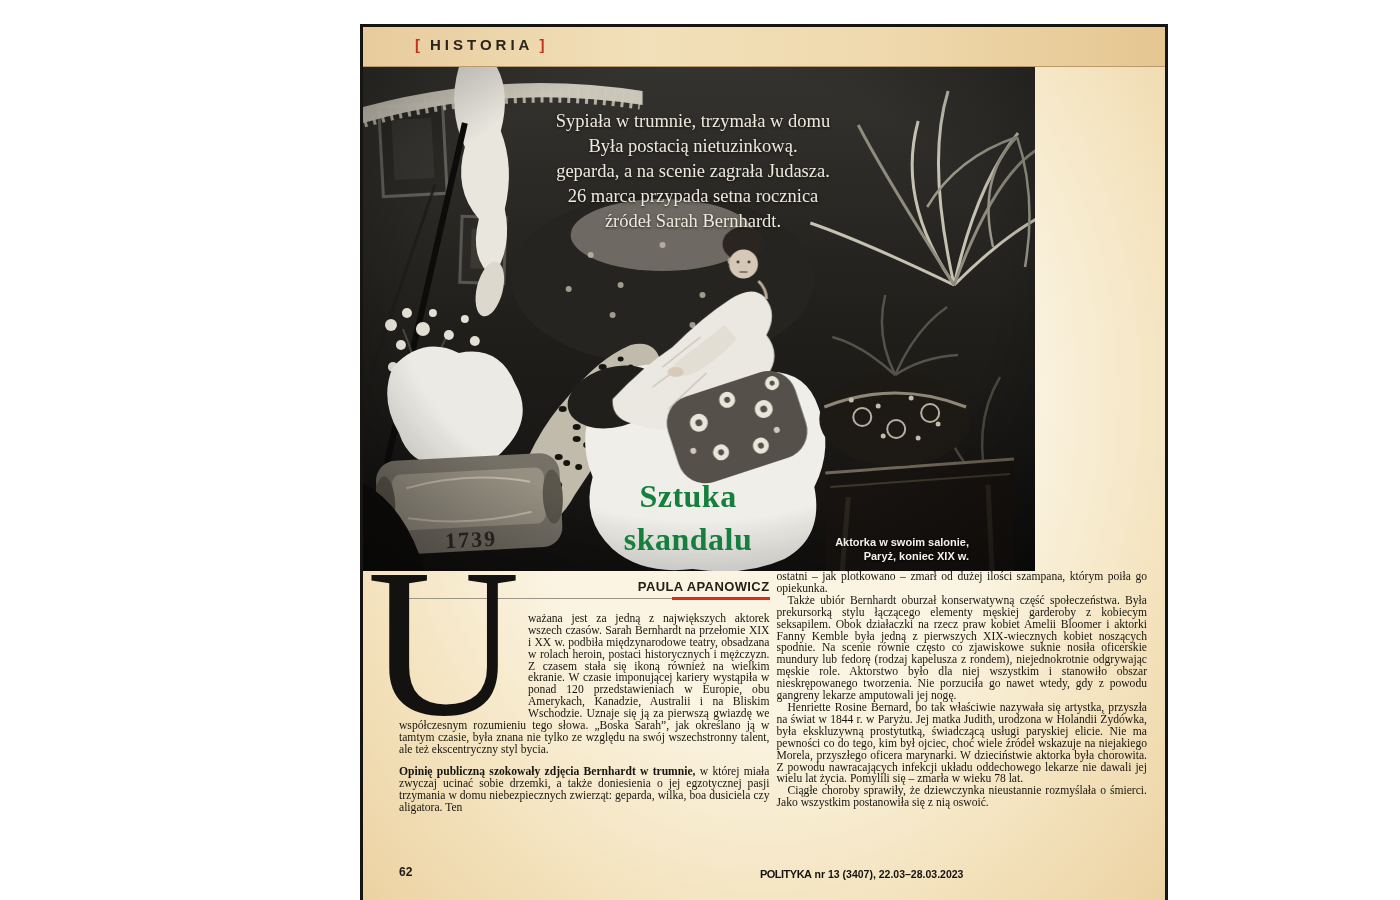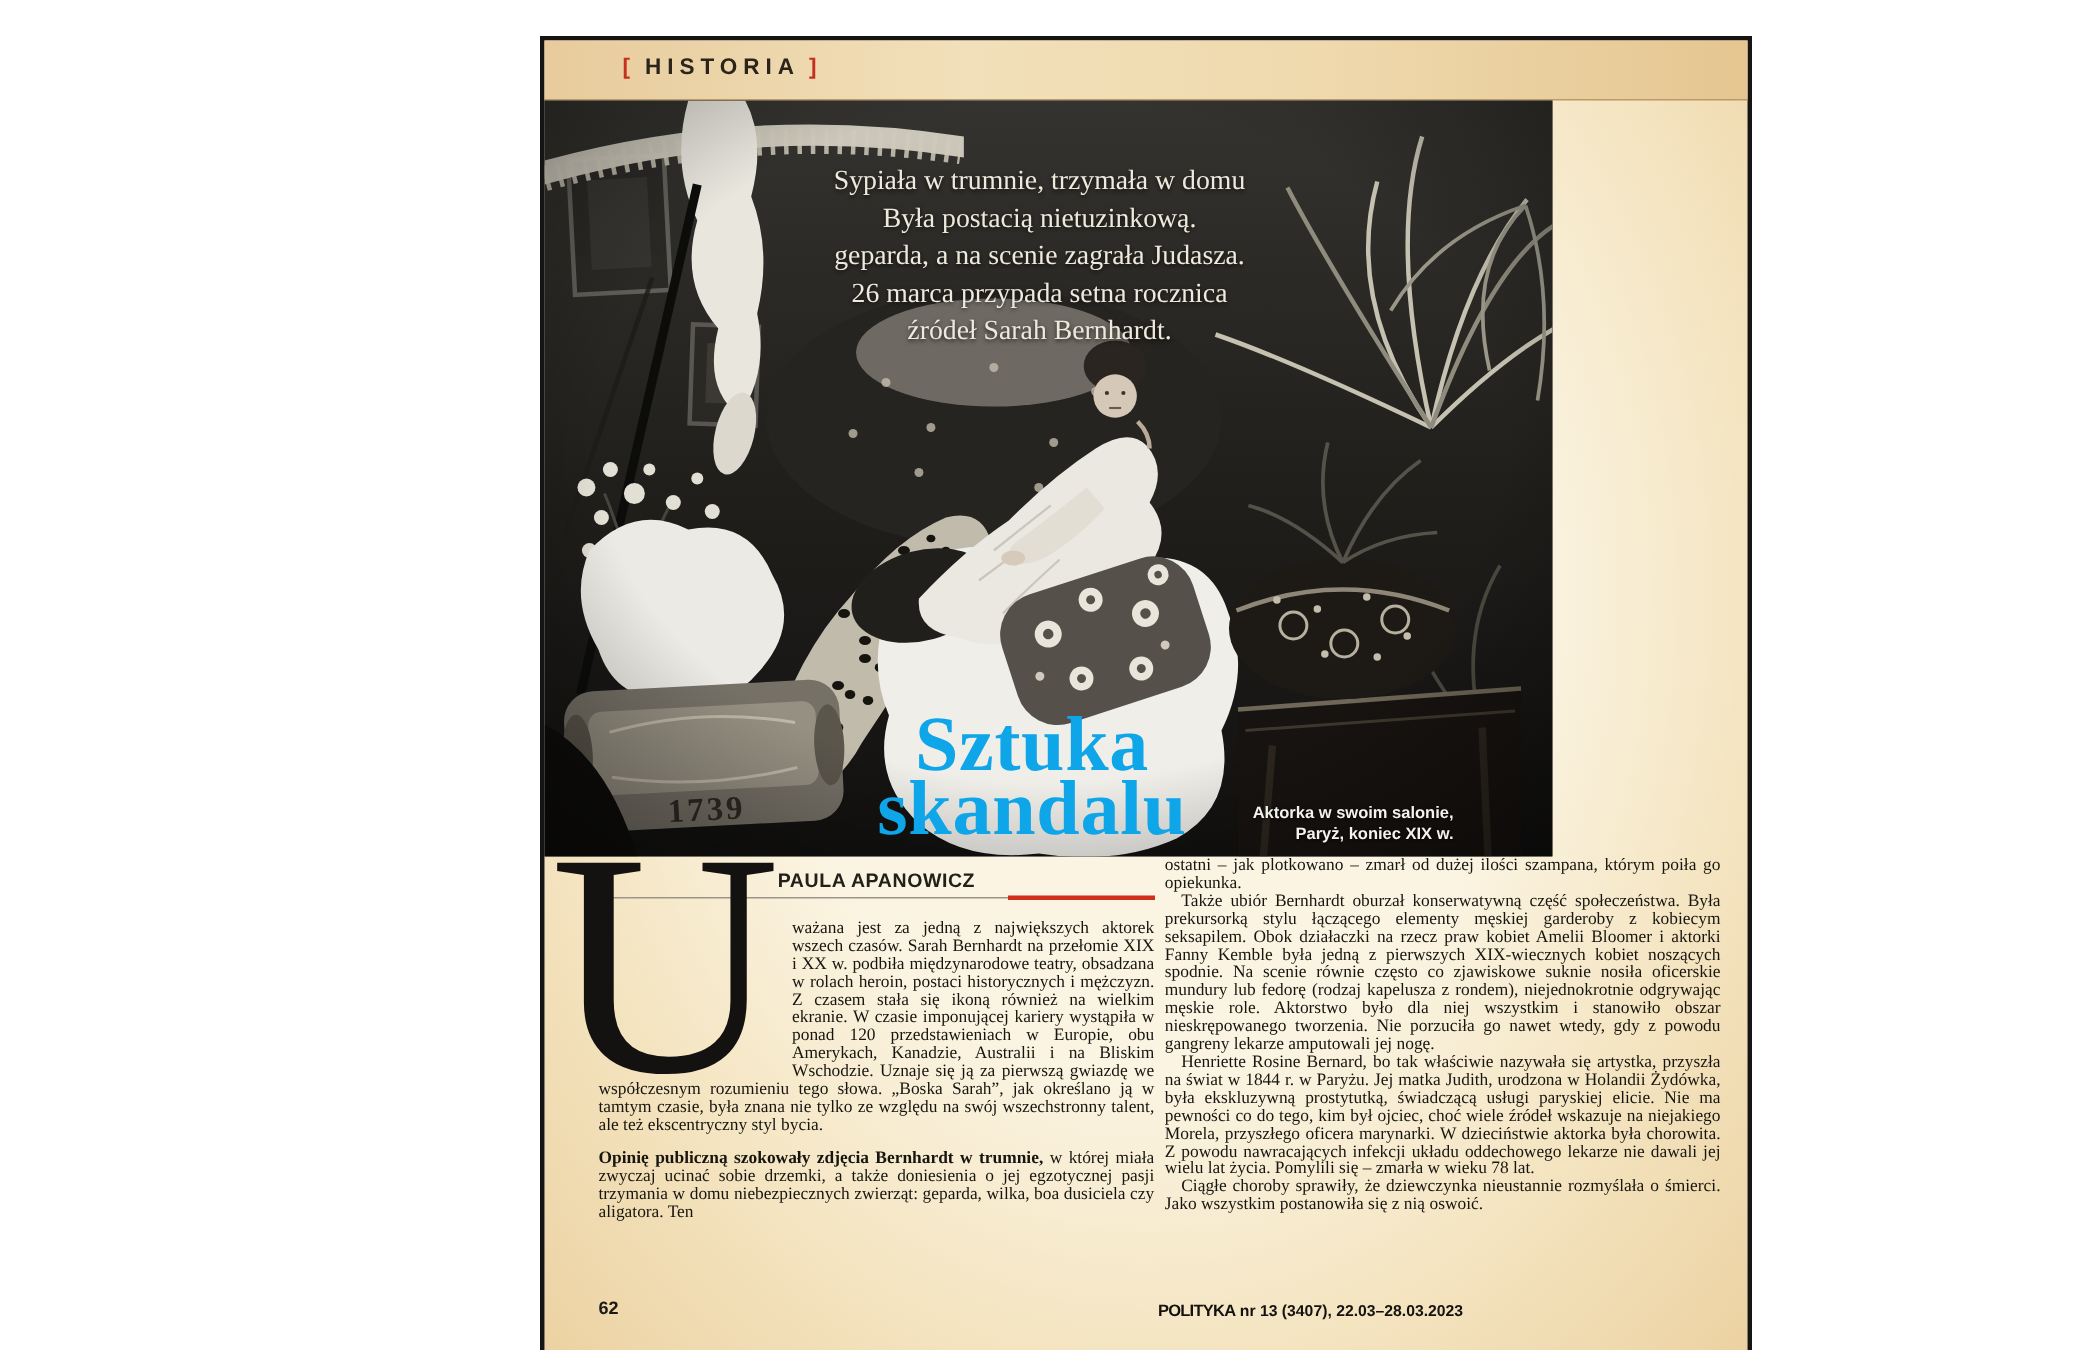--- a/index.html
+++ b/index.html
@@ -30,21 +30,21 @@
 
   .photo-intro{
     position:absolute;left:0;top:42px;width:660px;text-align:center;
     font-family:"Liberation Serif","DejaVu Serif",serif;
     font-size:18.5px;line-height:25px;color:#efe9dd;
     text-shadow:0 1px 3px rgba(0,0,0,.7);
   }
   .photo-title{
     position:absolute;left:170px;top:408px;width:310px;text-align:center;
     font-family:"Liberation Serif","DejaVu Serif",serif;
-    font-weight:bold;font-size:52px;line-height:43px;color:#0ea5e9;
+    font-weight:bold;font-size:32px;line-height:43px;color:#15803d;
     letter-spacing:.5px;
   }
   .photo-caption{
     position:absolute;right:66px;bottom:8px;text-align:right;
     font-size:11px;font-weight:bold;line-height:13.5px;color:#f4f2ee;
     text-shadow:0 1px 2px rgba(0,0,0,.8);
   }
 
   
   .article{
@@ -52,21 +52,21 @@
     padding:0 18px 0 36px;box-sizing:border-box;
     font-family:"Liberation Serif","DejaVu Serif",serif;
     font-size:11.6px;line-height:11.9px;color:#17150f;text-align:justify;
   }
   .col{flex:1;min-width:0;}
   .col-left{padding-top:10px;}
   .col-right{}
 
   .author-block{margin-bottom:13px;}
   .author-name{
-    text-align:center;font-family:"Liberation Sans",sans-serif;
+    text-align:right;font-family:"Liberation Sans",sans-serif;
     font-size:13px;font-weight:bold;letter-spacing:.4px;color:#23201a;
     padding-bottom:4px;
   }
   .author-rule{display:flex;align-items:flex-start;height:3px;}
   .author-rule .grayline{flex:1;height:1px;background:#9c958a;margin-top:1px;}
   .author-rule .redline{width:98px;height:3px;background:#d22f1b;}
 
   .dropcap-float{float:left;width:122px;height:104px;position:relative;margin-right:7px;}
   .dropcap-glyph{
     position:absolute;left:-32px;top:-46px;
@@ -76,21 +76,21 @@
   .article p{margin:0;}
   .p-space{height:10px;}
   .lead-bold{font-weight:bold;}
   .indent{text-indent:11px;}
 
   
   .page-footer{position:absolute;left:0;right:0;bottom:18px;height:18px;}
   .page-num{position:absolute;left:36px;top:0;font-size:12px;font-weight:bold;color:#1b1914;}
   .issue-line{
     position:absolute;left:50%;transform:translateX(-2%);top:3px;white-space:nowrap;
-    font-size:10.5px;color:#14120e;font-weight:bold;margin-left:12px;
+    font-size:10.5px;color:#14120e;font-weight:bold;
   }
   .issue-line .mag-logo{font-weight:800;letter-spacing:-.5px;margin-right:3px;font-size:11px;}
 </style>
 </head>
 <body>
 
 <div class="stage">
   <div class="mag-page">
 
     <div class="header-band">

